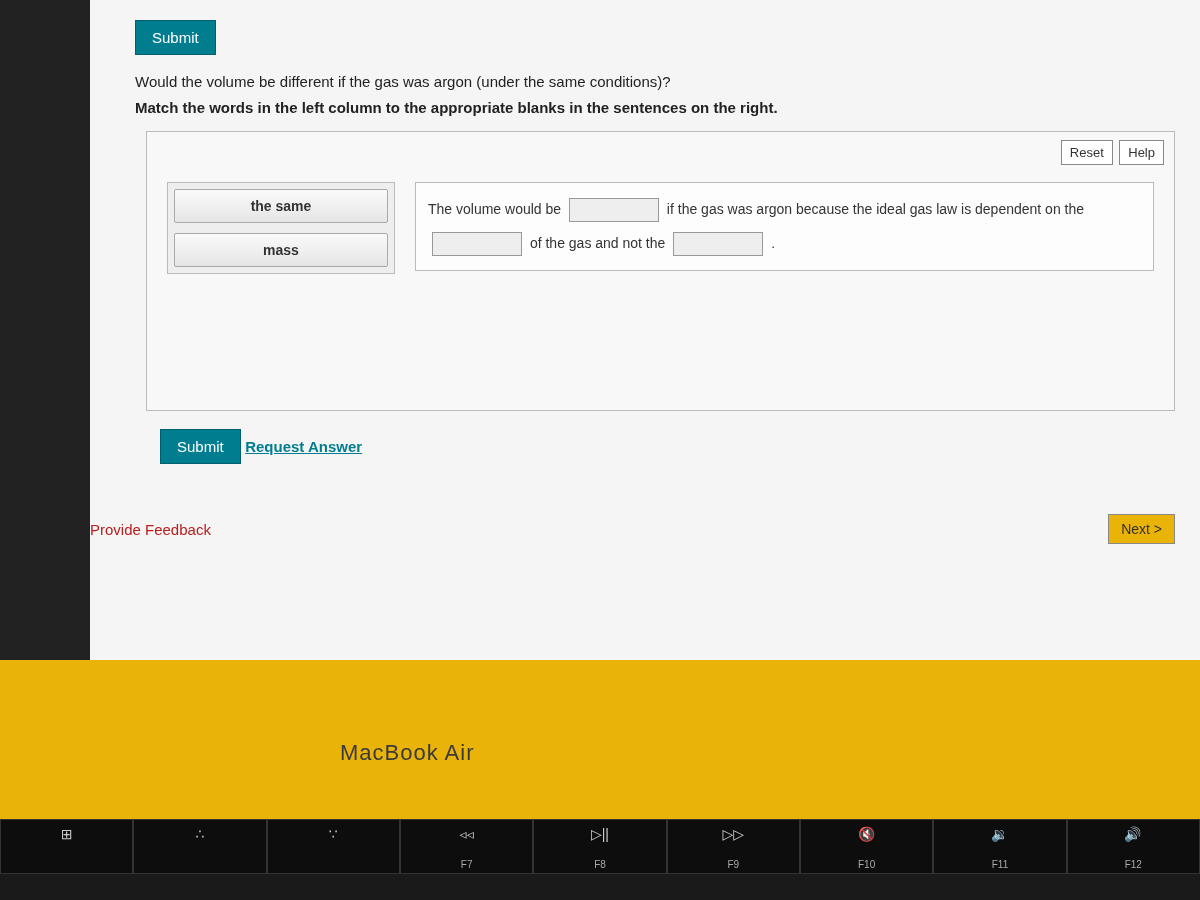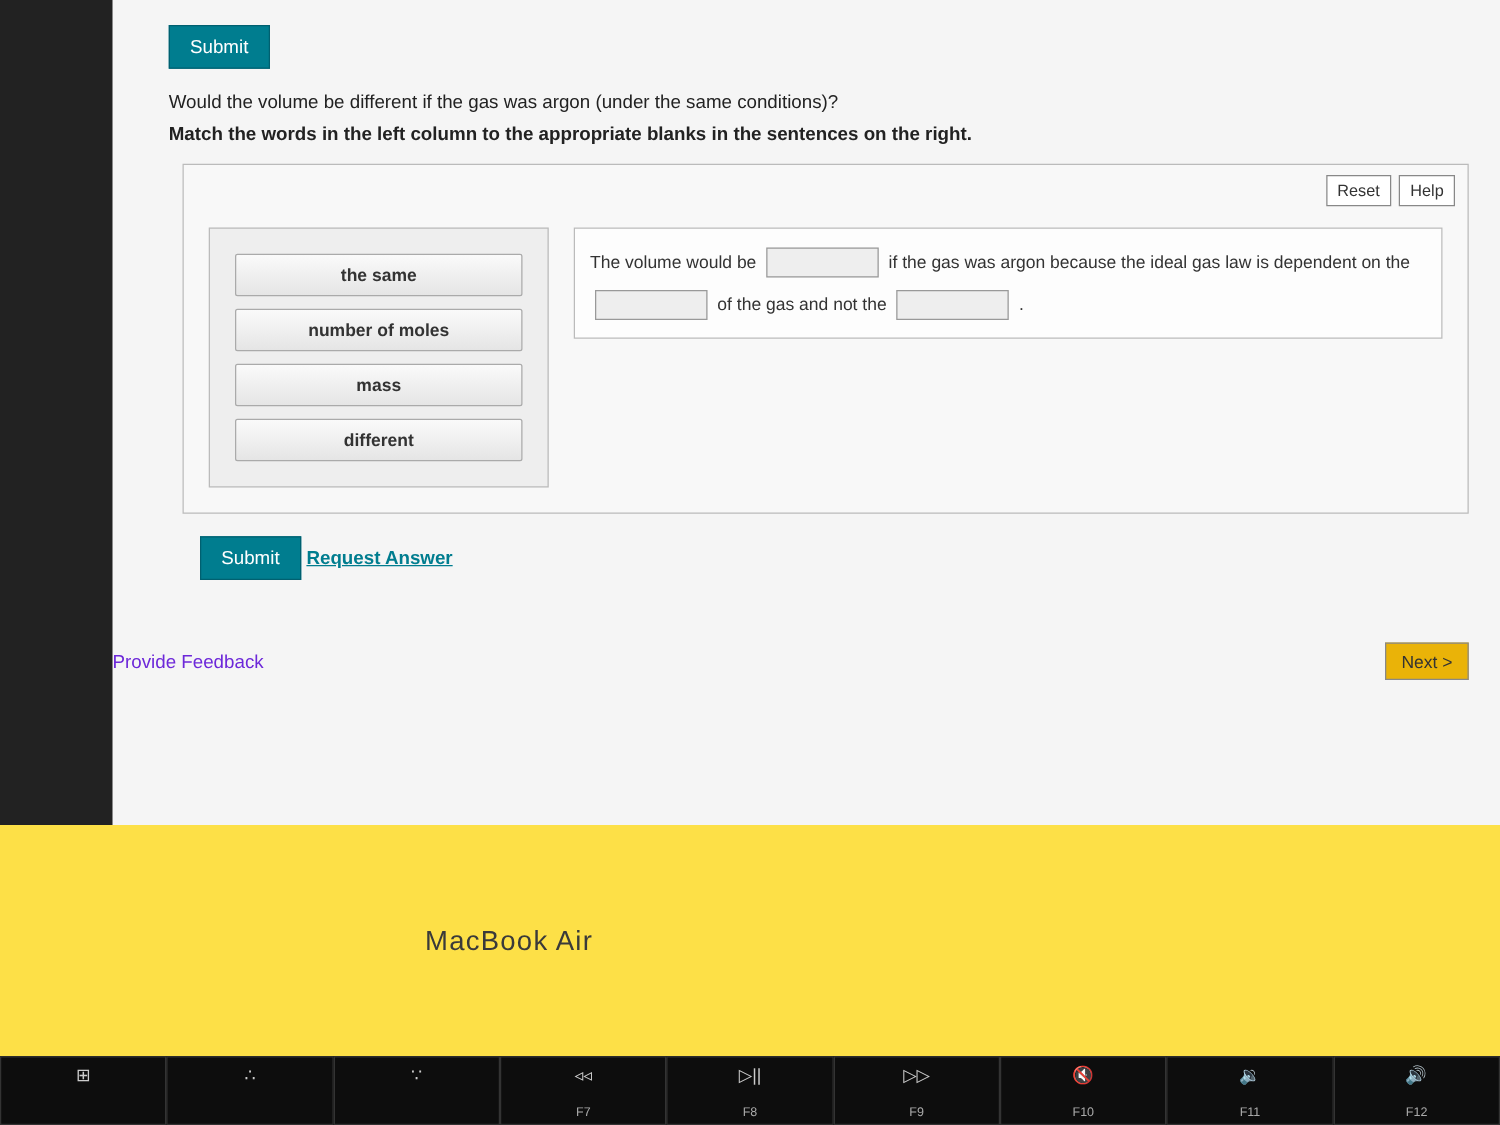--- a/index.html
+++ b/index.html
@@ -81,22 +81,22 @@
     margin-left: 2px;
   }
   .cols {
     display: flex;
     align-items: flex-start;
     gap: 20px;
   }
   .word-bank {
     border: 1px solid #bbb;
     background: #eee;
-    padding: 20px;
-    width: 272px;
+    padding: 6px;
+    width: 228px;
   }
   .word-item {
     background: linear-gradient(#fafafa,#e5e5e5);
     border: 1px solid #aaa;
     border-radius: 2px;
     text-align: center;
     padding: 8px 6px;
     margin-bottom: 10px;
     font-size: 14px;
     font-weight: bold;
@@ -141,21 +141,21 @@
     font-weight: bold;
   }
   .footer-row {
     margin: 50px 25px 0 0;
     display: flex;
     justify-content: space-between;
     align-items: center;
     padding-left: 0;
   }
   .feedback-link {
-    color: #6d28d9;
+    color: #b91c1c;
     font-size: 15px;
     cursor: pointer;
   }
   .next-btn {
     background: #eab308;
     border: 1px solid #888;
     padding: 6px 12px;
     font-size: 14px;
     color: #333;
     cursor: pointer;
@@ -164,22 +164,22 @@
     position: absolute;
     left: 0; top: 0;
     width: 90px;
     height: 660px;
     background: #222;
   }
   .dark-zone {
     position: absolute;
     left: 0; top: 660px;
     width: 1200px;
-    height: 240px;
-    background: #fde047;
+    height: 214px;
+    background: #eab308;
     color: #888;
   }
   .macbook {
     position: absolute;
     top: 80px;
     left: 340px;
     color: #3a3a3a;
     font-size: 22px;
     font-weight: 300;
     letter-spacing: 1px;
@@ -227,23 +227,21 @@
   <div class="instruction">Match the words in the left column to the appropriate blanks in the sentences on the right.</div>
 
   <div class="work-area">
     <div class="wa-toolbar">
       <button class="wa-btn">Reset</button>
       <button class="wa-btn">Help</button>
     </div>
     <div class="cols">
       <div class="word-bank">
         <div class="word-item">the same</div>
-        <div class="word-item">number of moles</div>
         <div class="word-item">mass</div>
-        <div class="word-item">different</div>
       </div>
       <div class="sentence-box">
         <span>The volume would be</span>
         <span class="blank"></span>
         <span>if the gas was argon because the ideal gas law is dependent on</span>
         <span>the</span>
         <span class="blank"></span>
         <span>of the gas and not the</span>
         <span class="blank"></span>
         <span>.</span>

